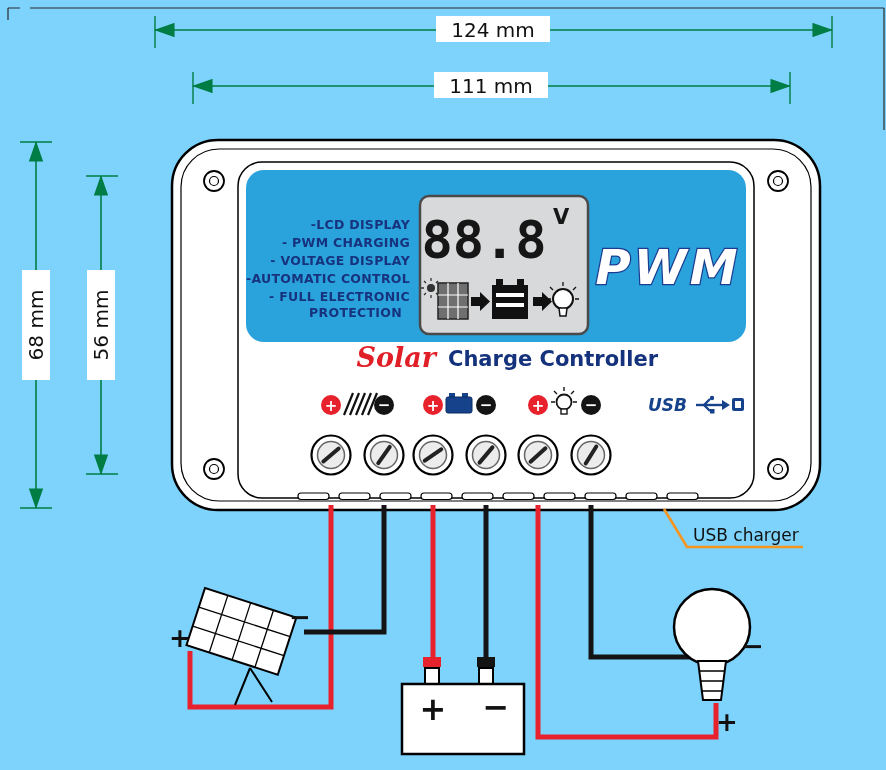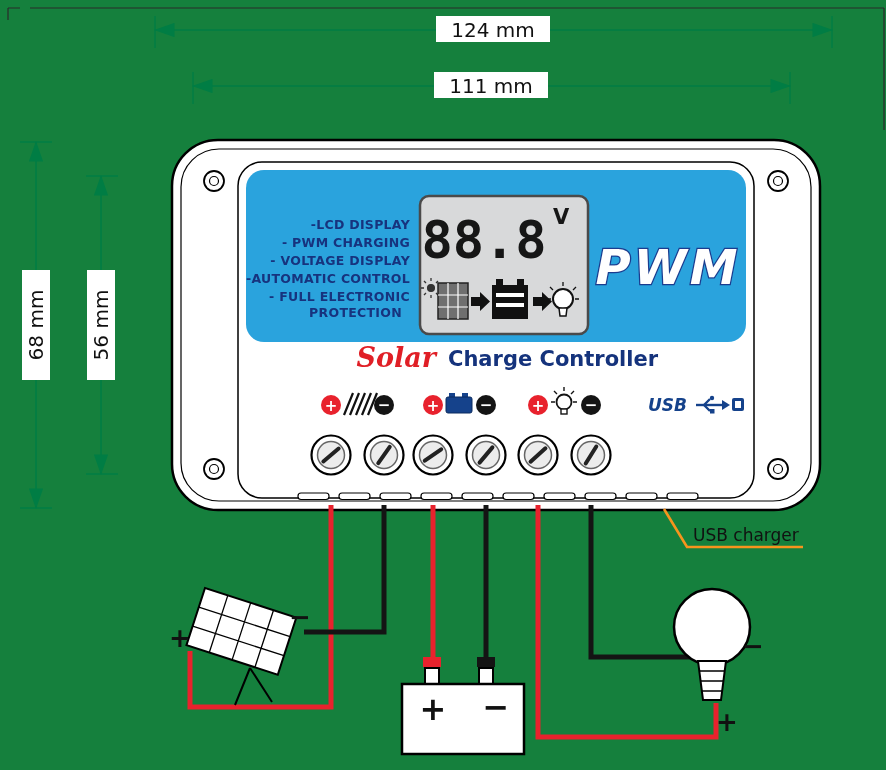--- a/index.html
+++ b/index.html
@@ -1,16 +1,16 @@
 <!DOCTYPE html>
 <html><head>
 <meta charset="utf-8">
 <style>
   html,body{margin:0;padding:0;background:#fff;}
-  .stage{width:886px;height:770px;position:relative;background:#15803d;overflow:hidden;}
+  .stage{width:886px;height:770px;position:relative;background:#7dd3fc;overflow:hidden;}
   svg{display:block;}
   .frame{stroke:#2a2a2a;stroke-width:1.2;fill:none;}
   .dimline{stroke:#007d44;stroke-width:1.6;fill:none;}
   .ext{stroke:#007d44;stroke-width:1.4;fill:none;}
   .dim-label{font:20px "DejaVu Sans",sans-serif;fill:#101010;text-anchor:middle;}
   .blk{stroke:#000;fill:#fff;}
   .feat{font:bold 12.5px "DejaVu Sans",sans-serif;fill:#17337e;letter-spacing:.3px;text-anchor:end;}
   .lcd-digits{font:bold 52px "DejaVu Sans Mono",monospace;fill:#161616;text-anchor:middle;}
   .lcd-unit{font:bold 21px "DejaVu Sans",sans-serif;fill:#161616;}
   .pwm{font:italic bold 48px "DejaVu Sans",sans-serif;fill:#ffffff;stroke:#1b3c8f;stroke-width:2.5px;paint-order:stroke;letter-spacing:3px;text-anchor:middle;}

